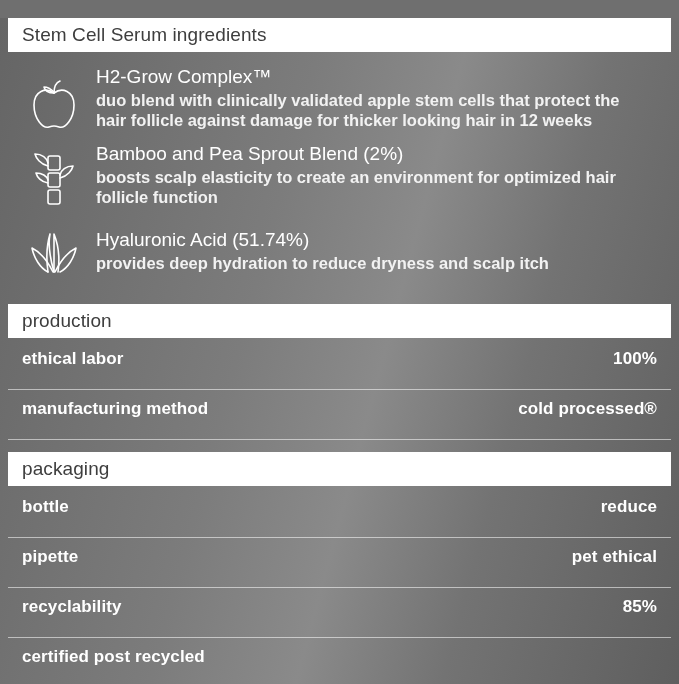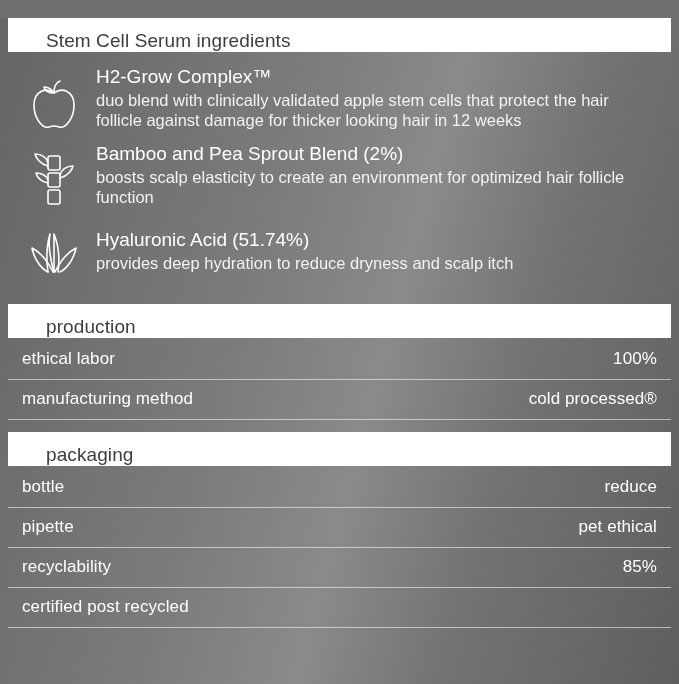--- a/index.html
+++ b/index.html
@@ -17,22 +17,21 @@
     background: linear-gradient(105deg, #656565 0%, #7c7c7c 38%, #8a8a8a 55%, #737373 72%, #5e5e5e 100%);
     padding: 0 8px;
   }
   
   .bar {
     position: relative;
     height: 34px;
     background: #ffffff;
     margin-top: 12px;
     display: flex;
-    align-items: flex-end;
-    padding-left: 24px;
+    align-items: center;
   }
   .bar .bar-label {
     padding-left: 14px;
     font-size: 19px;
     font-weight: 400;
     color: #3e3e3e;
     letter-spacing: 0.1px;
   }
   
   .ingredients {
@@ -55,32 +54,32 @@
     font-size: 19px;
     color: #ffffff;
     line-height: 1.15;
     margin-bottom: 2px;
     font-weight: 400;
   }
   .ing-desc {
     font-size: 16.5px;
     color: #f2f2f2;
     line-height: 1.24;
-    font-weight: 400;
+    font-weight: 700;
   }
   
   .spec-row {
     display: flex;
     justify-content: space-between;
     align-items: flex-end;
-    padding: 9px 14px 10px 14px;
+    padding: 9px 14px 20px 14px;
     border-bottom: 1px solid rgba(255,255,255,0.55);
     font-size: 17px;
     color: #ffffff;
-    font-weight: 400;
+    font-weight: 700;
   }
   .spec-row:first-of-type { border-top: none; }
   .spec-key { letter-spacing: 0.1px; }
   .spec-val { letter-spacing: 0.1px; text-align: right; }
   .spec-group { margin-top: 2px; }
   .spec-group .spec-row:last-child { border-bottom: 1px solid rgba(255,255,255,0.55); }
   svg { display: block; }
 </style>
 </head>
 <body>

